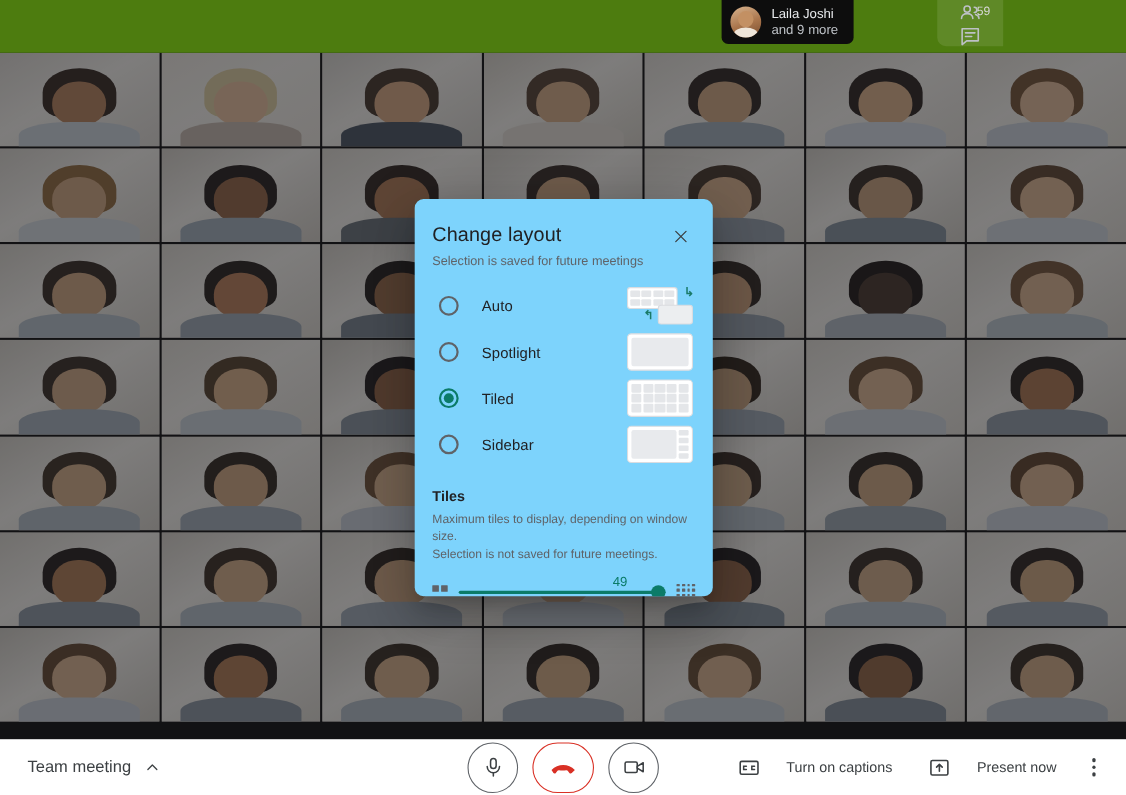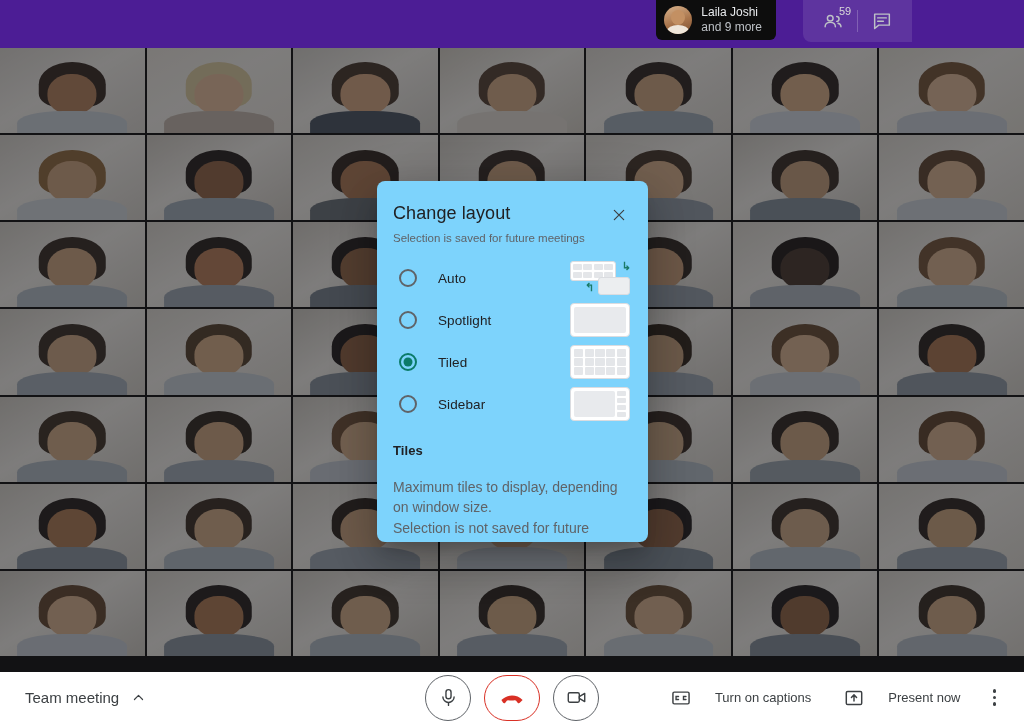--- a/index.html
+++ b/index.html
@@ -15,21 +15,21 @@
   #app {
     position: relative;
     width: 1024px; height: 723px;
     background: #000;
   }
 
   
   .topbar {
     position: absolute; left: 0; top: 0;
     width: 1024px; height: 48px;
-    background: #4c1d95;
+    background: #4d7c0f;
     z-index: 40;
   }
   .self-tile {
     position: absolute; right: 0; top: 0;
     width: 112px; height: 48px;
     background: linear-gradient(120deg, #4a4440 0%, #6b5f56 35%, #8e7a6b 60%, #5c5550 100%);
     overflow: hidden;
   }
   .self-tile .face {
     position: absolute; right: 14px; top: 4px;
@@ -66,20 +66,21 @@
   }
 
   .header-chip {
     position: absolute; right: 112px; top: 0;
     height: 42px;
     display: flex; align-items: center;
     background: rgba(255,255,255,.10);
     border-radius: 0 0 0 8px;
     padding: 0 6px;
     z-index: 5;
+    flex-direction: column;
   }
   .hdr-btn {
     position: relative;
     display: flex; align-items: center; justify-content: center;
     width: 48px; height: 42px;
     cursor: pointer;
   }
   .hdr-btn svg { display: block; }
   .people-count {
     position: absolute;
@@ -323,22 +324,22 @@
   }
   .side-col i { flex: 1; background: #e4e6e9; display: block; border-radius: 1px; }
 
   
   .tiles-sec { margin-top: 18px; }
   .tiles-h {
     font-size: 13px; color: #202124; font-weight: 700;
     letter-spacing: .1px;
   }
   .tiles-p {
-    font-size: 14px; color: #5f6368;
-    margin-top: 19px; line-height: 1.45;
+    font-size: 11px; color: #5f6368;
+    margin-top: 7px; line-height: 1.45;
   }
   .slider-row {
     margin-top: 17px;
     display: flex; align-items: center; gap: 10px;
   }
   .mini-grid {
     display: grid; gap: 2.5px; flex: none;
   }
   .mini-grid.g2 { grid-template-columns: repeat(2,5.5px); grid-template-rows: repeat(2,5.5px); }
   .mini-grid.g4 { grid-template-columns: repeat(4,2.8px); grid-template-rows: repeat(4,2.8px); gap: 1.8px; }

